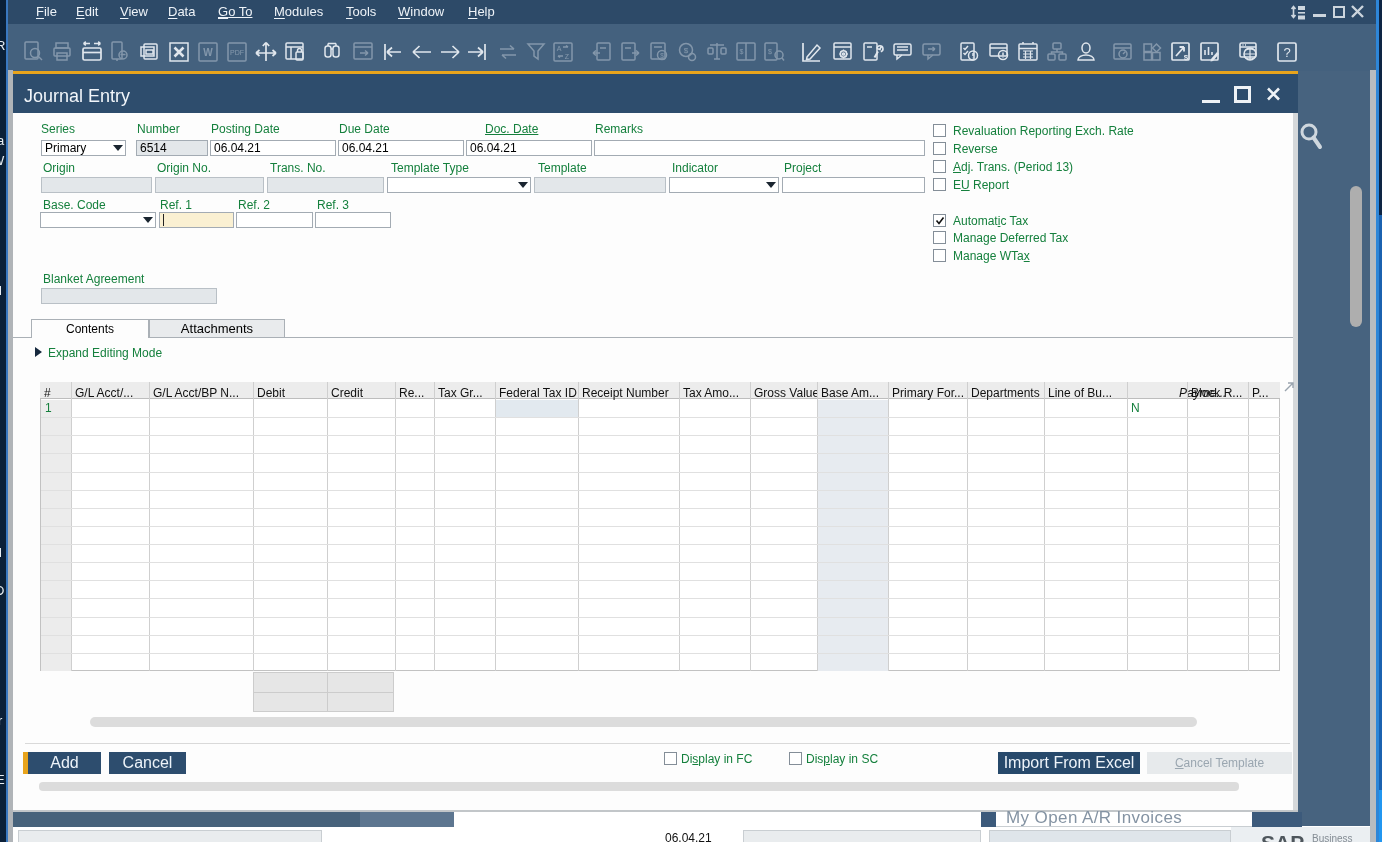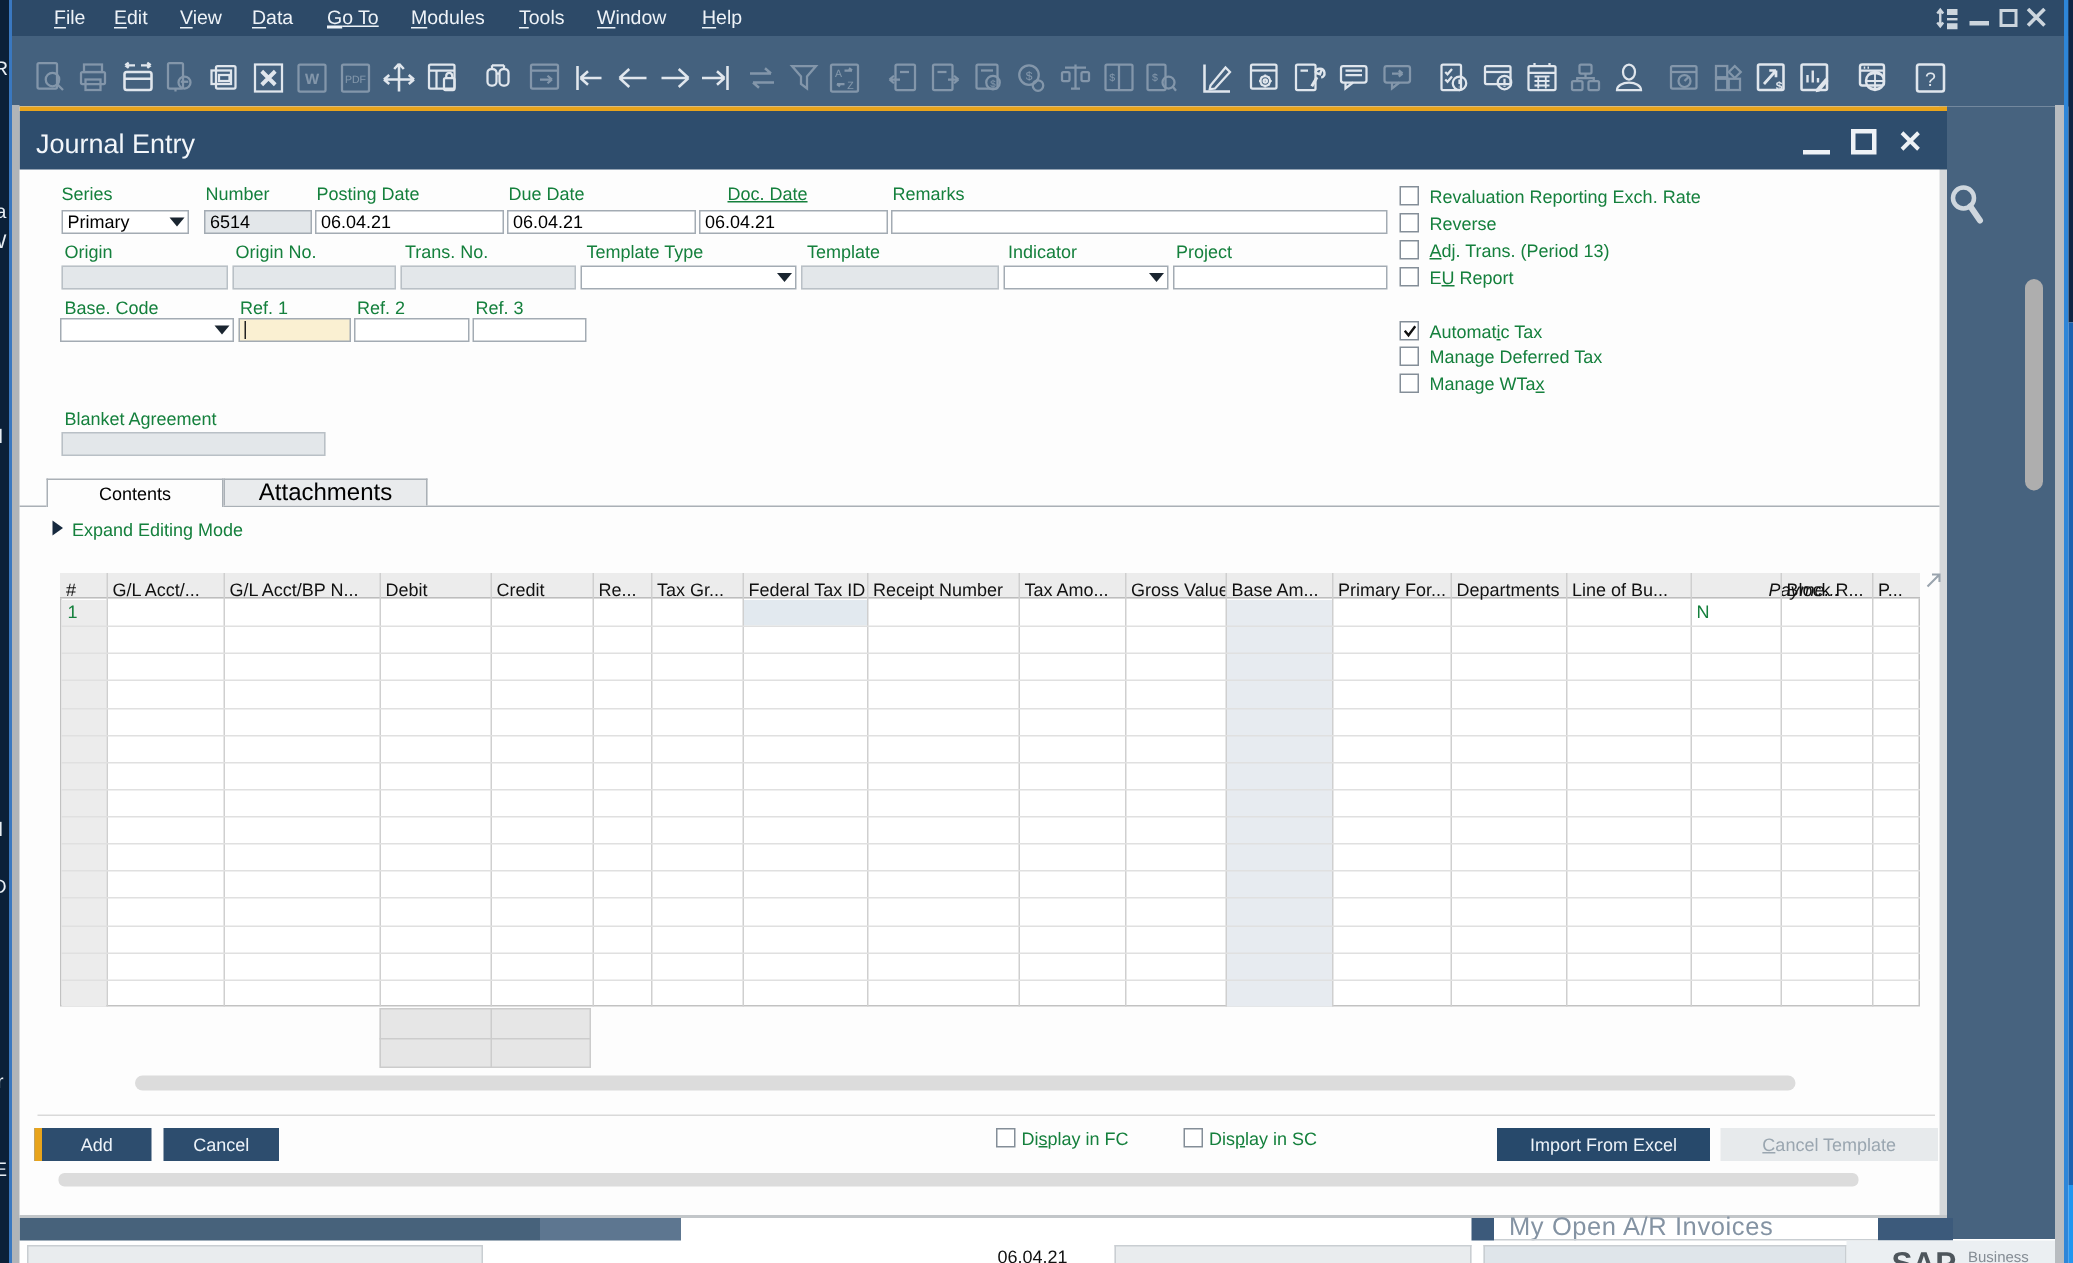--- a/index.html
+++ b/index.html
@@ -4,21 +4,21 @@
 <style>
   * { margin:0; padding:0; box-sizing:border-box; }
   html,body { width:1382px; height:842px; overflow:hidden; font-family:"Liberation Sans", sans-serif; background:#fff; }
   .abs { position:absolute; }
   #stage { position:relative; width:1382px; height:842px; }
   .lb { position:absolute; font-size:12px; color:#15803d; white-space:nowrap; }
   .in { position:absolute; height:16px; border:1px solid #a3abb3; background:#fff; font-size:12px; color:#000; line-height:14px; padding-left:3px; white-space:nowrap; }
   .ing { background:#e3e7ea; border:1px solid #b9c0c6; }
   .sel-ar { position:absolute; width:0; height:0; border-left:5px solid transparent; border-right:5px solid transparent; border-top:6px solid #1a2530; }
   .cb { position:absolute; width:13px; height:13px; border:1px solid #848e98; background:#fff; }
-  .btn { position:absolute; background:#2d4d6e; color:#edf3f9; font-size:12px; text-align:center; }
+  .btn { position:absolute; background:#2d4d6e; color:#edf3f9; font-size:16px; text-align:center; }
   .mn { position:absolute; font-size:13px; color:#eef3f8; top:4px; }
   .mn u { text-decoration-thickness:1px; text-underline-offset:2px; }
   .hdrcell { position:absolute; font-size:12px; color:#111; top:386px; white-space:nowrap; overflow:hidden; }
 </style>
 </head>
 <body>
 <div id="stage">
 
   <div class="abs" style="left:0;top:0;width:1382px;height:24px;background:#2d4a68;"></div>
   <span class="mn" style="left:36px;"><u>F</u>ile</span>
@@ -414,21 +414,21 @@
   <div class="cb" style="left:933px;top:231px;"></div>
     <span class="lb" style="left:953px;top:231px;">Manage Deferred Tax</span>
   <div class="cb" style="left:933px;top:249px;"></div>
     <span class="lb" style="left:953px;top:249px;">Manage WTa<u>x</u></span>
 
   <span class="lb" style="left:43px;top:272px;">Blanket Agreement</span>
   <div class="in ing" style="left:41px;top:288px;width:176px;"></div>
 
   <div class="abs" style="left:13px;top:337px;width:1280px;height:1px;background:#aab0b6;"></div>
   <div class="abs" style="left:31px;top:319px;width:118px;height:19px;background:#fdfdfd;border:1px solid #aab0b6;border-bottom:none;font-size:12px;text-align:center;line-height:18px;">Contents</div>
-  <div class="abs" style="left:149px;top:319px;width:136px;height:18px;background:#e9ebed;border:1px solid #aab0b6;border-bottom:none;font-size:16px;text-align:center;line-height:18px;">Attachments</div>
+  <div class="abs" style="left:149px;top:319px;width:136px;height:18px;background:#e9ebed;border:1px solid #aab0b6;border-bottom:none;font-size:13px;text-align:center;line-height:18px;">Attachments</div>
 
   <div class="abs" style="left:35px;top:347px;width:0;height:0;border-top:5px solid transparent;border-bottom:5px solid transparent;border-left:7px solid #16293e;"></div>
   <span class="lb" style="left:48px;top:346px;">Expand Editing Mode</span>
 
   <div id="table">
       <div class="abs" style="left:40px;top:382px;width:1240px;height:289px;border:1px solid #c2c2c2;background:#fff;"></div>
       <div class="abs" style="left:40px;top:382px;width:1240px;height:17px;background:#ececec;border-bottom:1px solid #bdbdbd;"></div>
       <div class="abs" style="left:41px;top:400px;width:30px;height:271px;background:#ececec;"></div>
       <div class="abs" style="left:818px;top:400px;width:70px;height:271px;background:#e7ebf0;"></div>
       <div class="abs" style="left:496px;top:400px;width:82px;height:17px;background:#e2e9ef;"></div>

